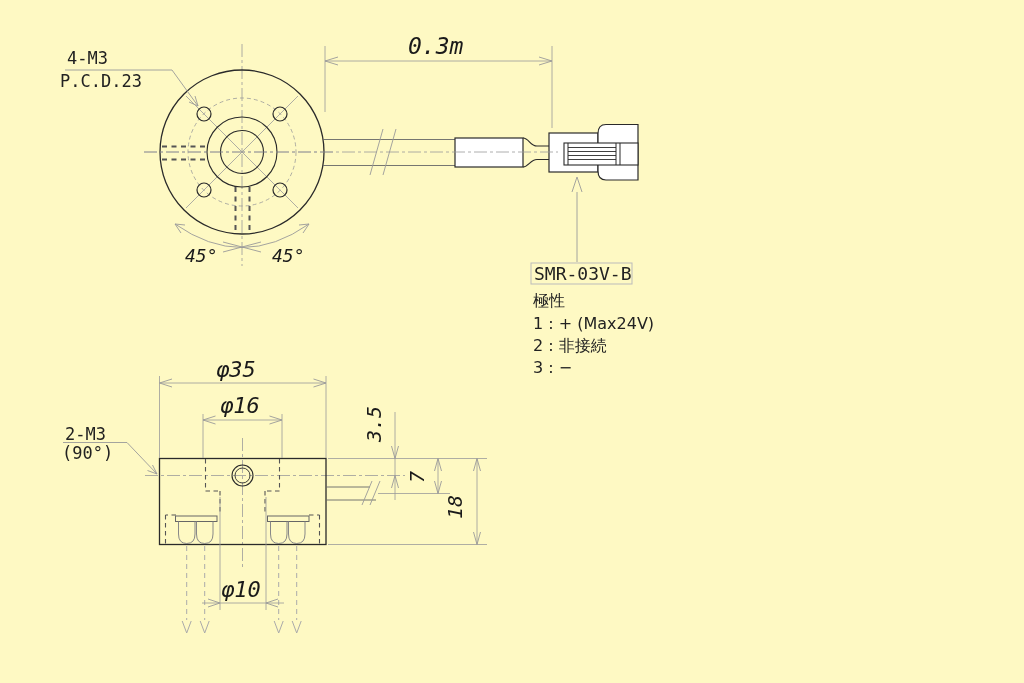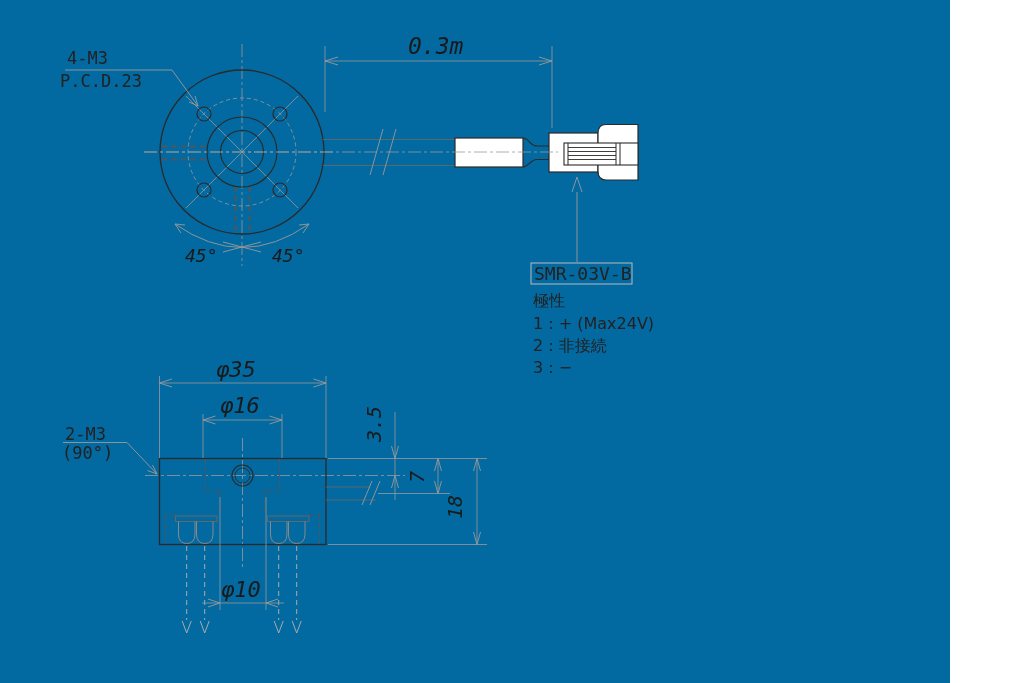--- a/index.html
+++ b/index.html
@@ -1,16 +1,16 @@
 <!DOCTYPE html>
 <html><head>
 <meta charset="utf-8">
 <style>
   html,body{margin:0;padding:0;background:#ffffff;}
-  #canvas{position:relative;width:950px;height:683px;background:#0369a1;overflow:hidden;
+  #canvas{position:relative;width:1024px;height:683px;background:#fef9c3;overflow:hidden;
           font-family:"DejaVu Sans Mono", monospace;}
   svg text{user-select:none;}
   .lbl{font-family:"DejaVu Sans Mono", monospace;font-size:17px;fill:#222;}
   .lblsm{font-family:"DejaVu Sans Mono", monospace;font-size:18px;fill:#222;}
   .jt{font-family:"DejaVu Sans", sans-serif;font-size:16px;fill:#222;}
   .dim{font-family:"DejaVu Sans Mono", monospace;font-style:italic;fill:#1a1a1a;}
 </style>
 </head>
 <body>
 

